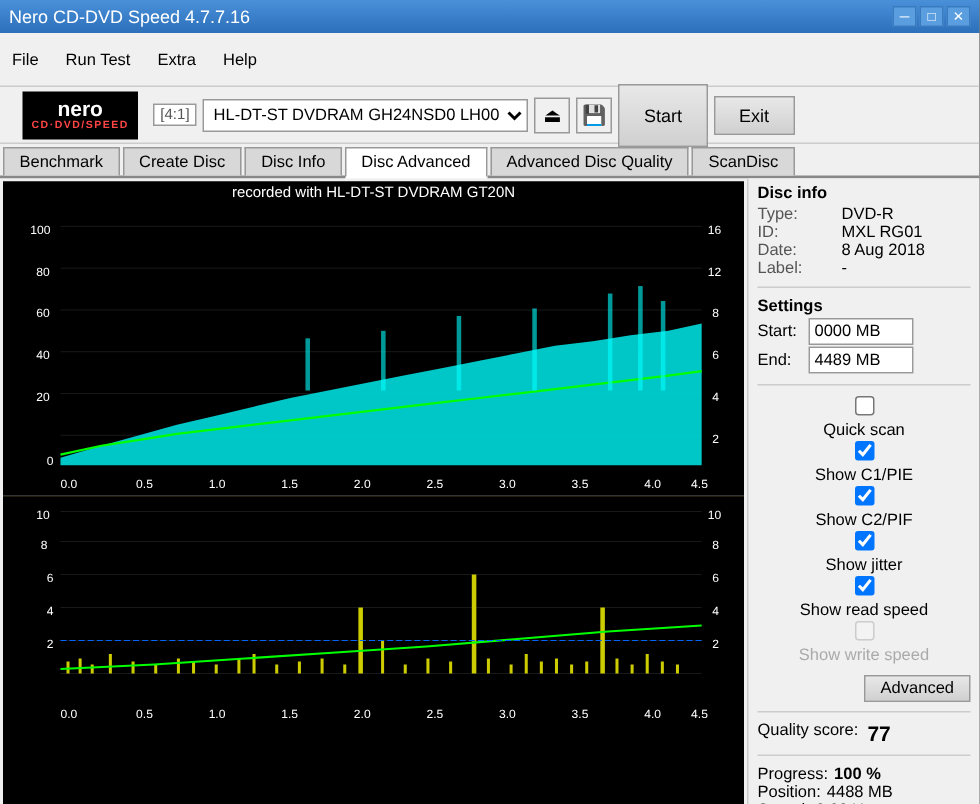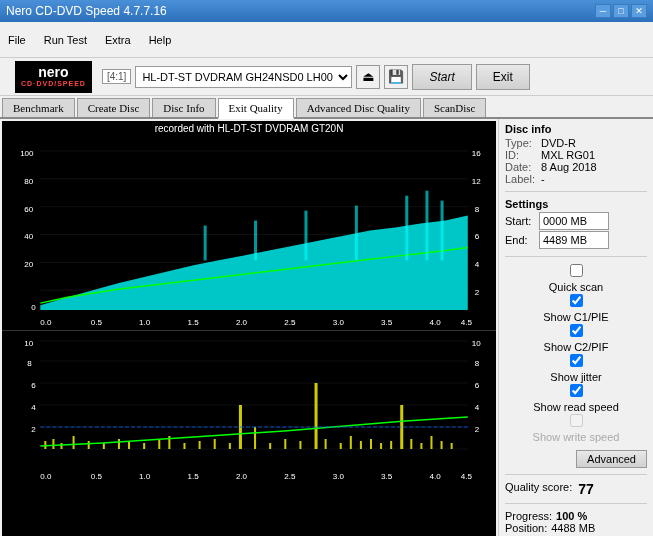--- a/index.html
+++ b/index.html
@@ -105,22 +105,21 @@
       cursor: pointer;
       display: flex; align-items: center; justify-content: center;
       font-size: 13px;
     }
     .start-btn {
       background: linear-gradient(to bottom, #e8e8e8, #d0d0d0);
       border: 1px solid #999;
       padding: 3px 16px;
       font-size: 12px;
       cursor: pointer;
-      height: 26px;
-      font-style: italic;
+      height: 42px;
     }
     .exit-btn {
       background: linear-gradient(to bottom, #e8e8e8, #d0d0d0);
       border: 1px solid #999;
       padding: 3px 16px;
       font-size: 12px;
       cursor: pointer;
       height: 26px;
     }
 
@@ -133,21 +132,20 @@
       gap: 2px;
     }
     .tab {
       padding: 3px 10px;
       font-size: 11px;
       border: 1px solid #999;
       border-bottom: none;
       background: #d8d8d8;
       cursor: pointer;
       color: #000;
-      font-family: Liberation Serif, serif;
     }
     .tab.active {
       background: white;
       border-bottom: 2px solid white;
       margin-bottom: -2px;
       color: #000;
     }
 
     
     .main-content {
@@ -201,21 +199,21 @@
       gap: 4px;
       font-size: 11px;
       border-left: 1px solid #ccc;
     }
     .panel-section-title {
       font-weight: bold;
       margin-bottom: 2px;
     }
     .info-row {
       display: flex;
-      gap: 0;
+      gap: 20px;
     }
     .info-label { color: #555; min-width: 36px; }
     .info-value { color: #000; }
     .settings-row {
       display: flex;
       align-items: center;
       gap: 4px;
       margin-top: 2px;
     }
     .settings-select {
@@ -325,21 +323,21 @@
   <button class="toolbar-icon-btn" title="Eject">⏏</button>
   <button class="toolbar-icon-btn" title="Save">💾</button>
   <button class="start-btn">Start</button>
   <button class="exit-btn">Exit</button>
 </div>
 
 <div class="tabs">
   <div class="tab">Benchmark</div>
   <div class="tab">Create Disc</div>
   <div class="tab">Disc Info</div>
-  <div class="tab active">Exit Quality</div>
+  <div class="tab active">Disc Advanced</div>
   <div class="tab">Advanced Disc Quality</div>
   <div class="tab">ScanDisc</div>
 </div>
 
 <div class="main-content">
 
   <div class="chart-area">
     <div class="chart-title">recorded with HL-DT-ST DVDRAM GT20N</div>
 
     <div class="upper-chart">

